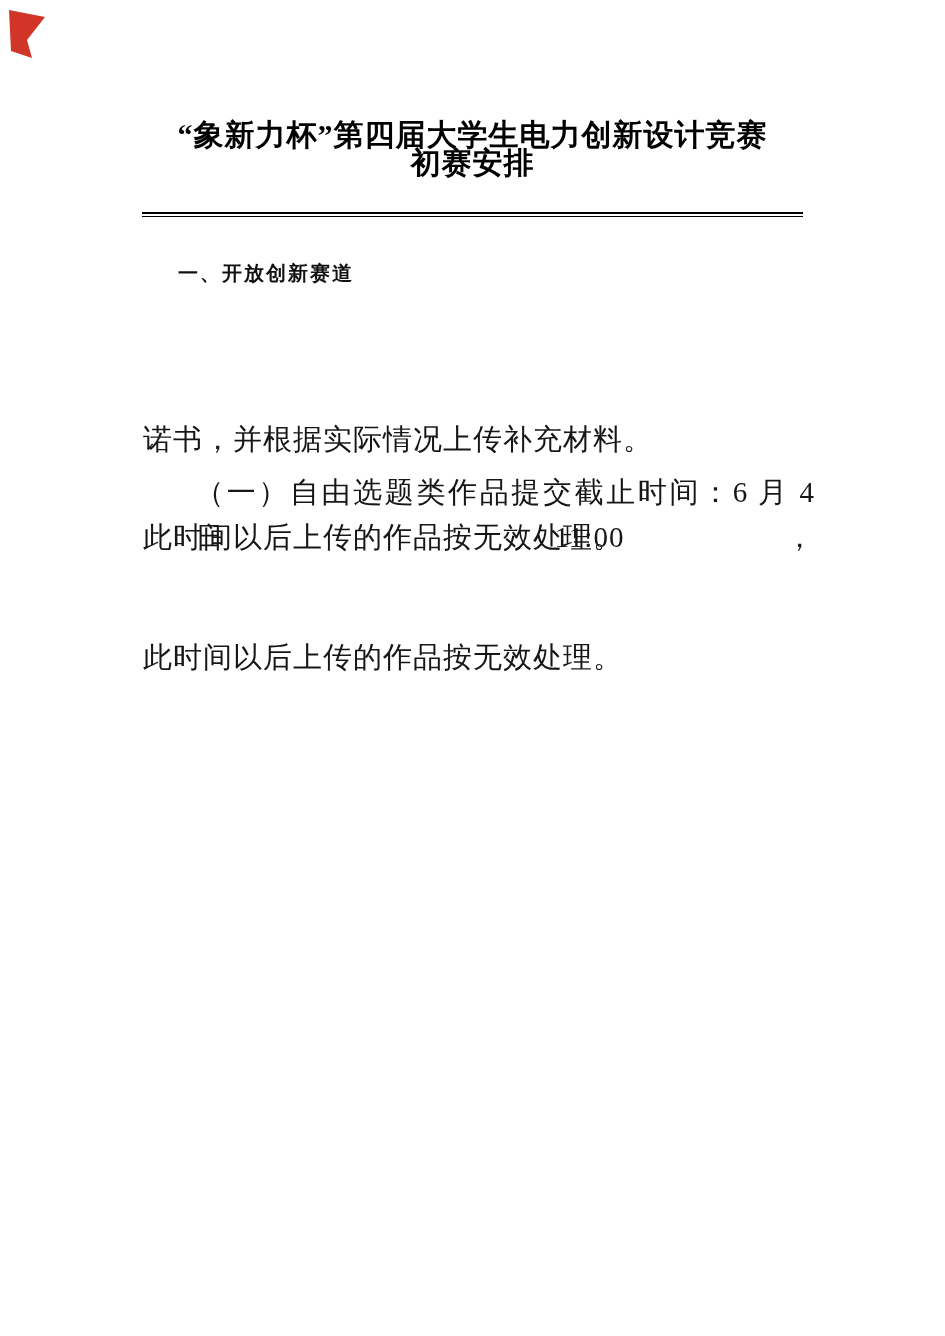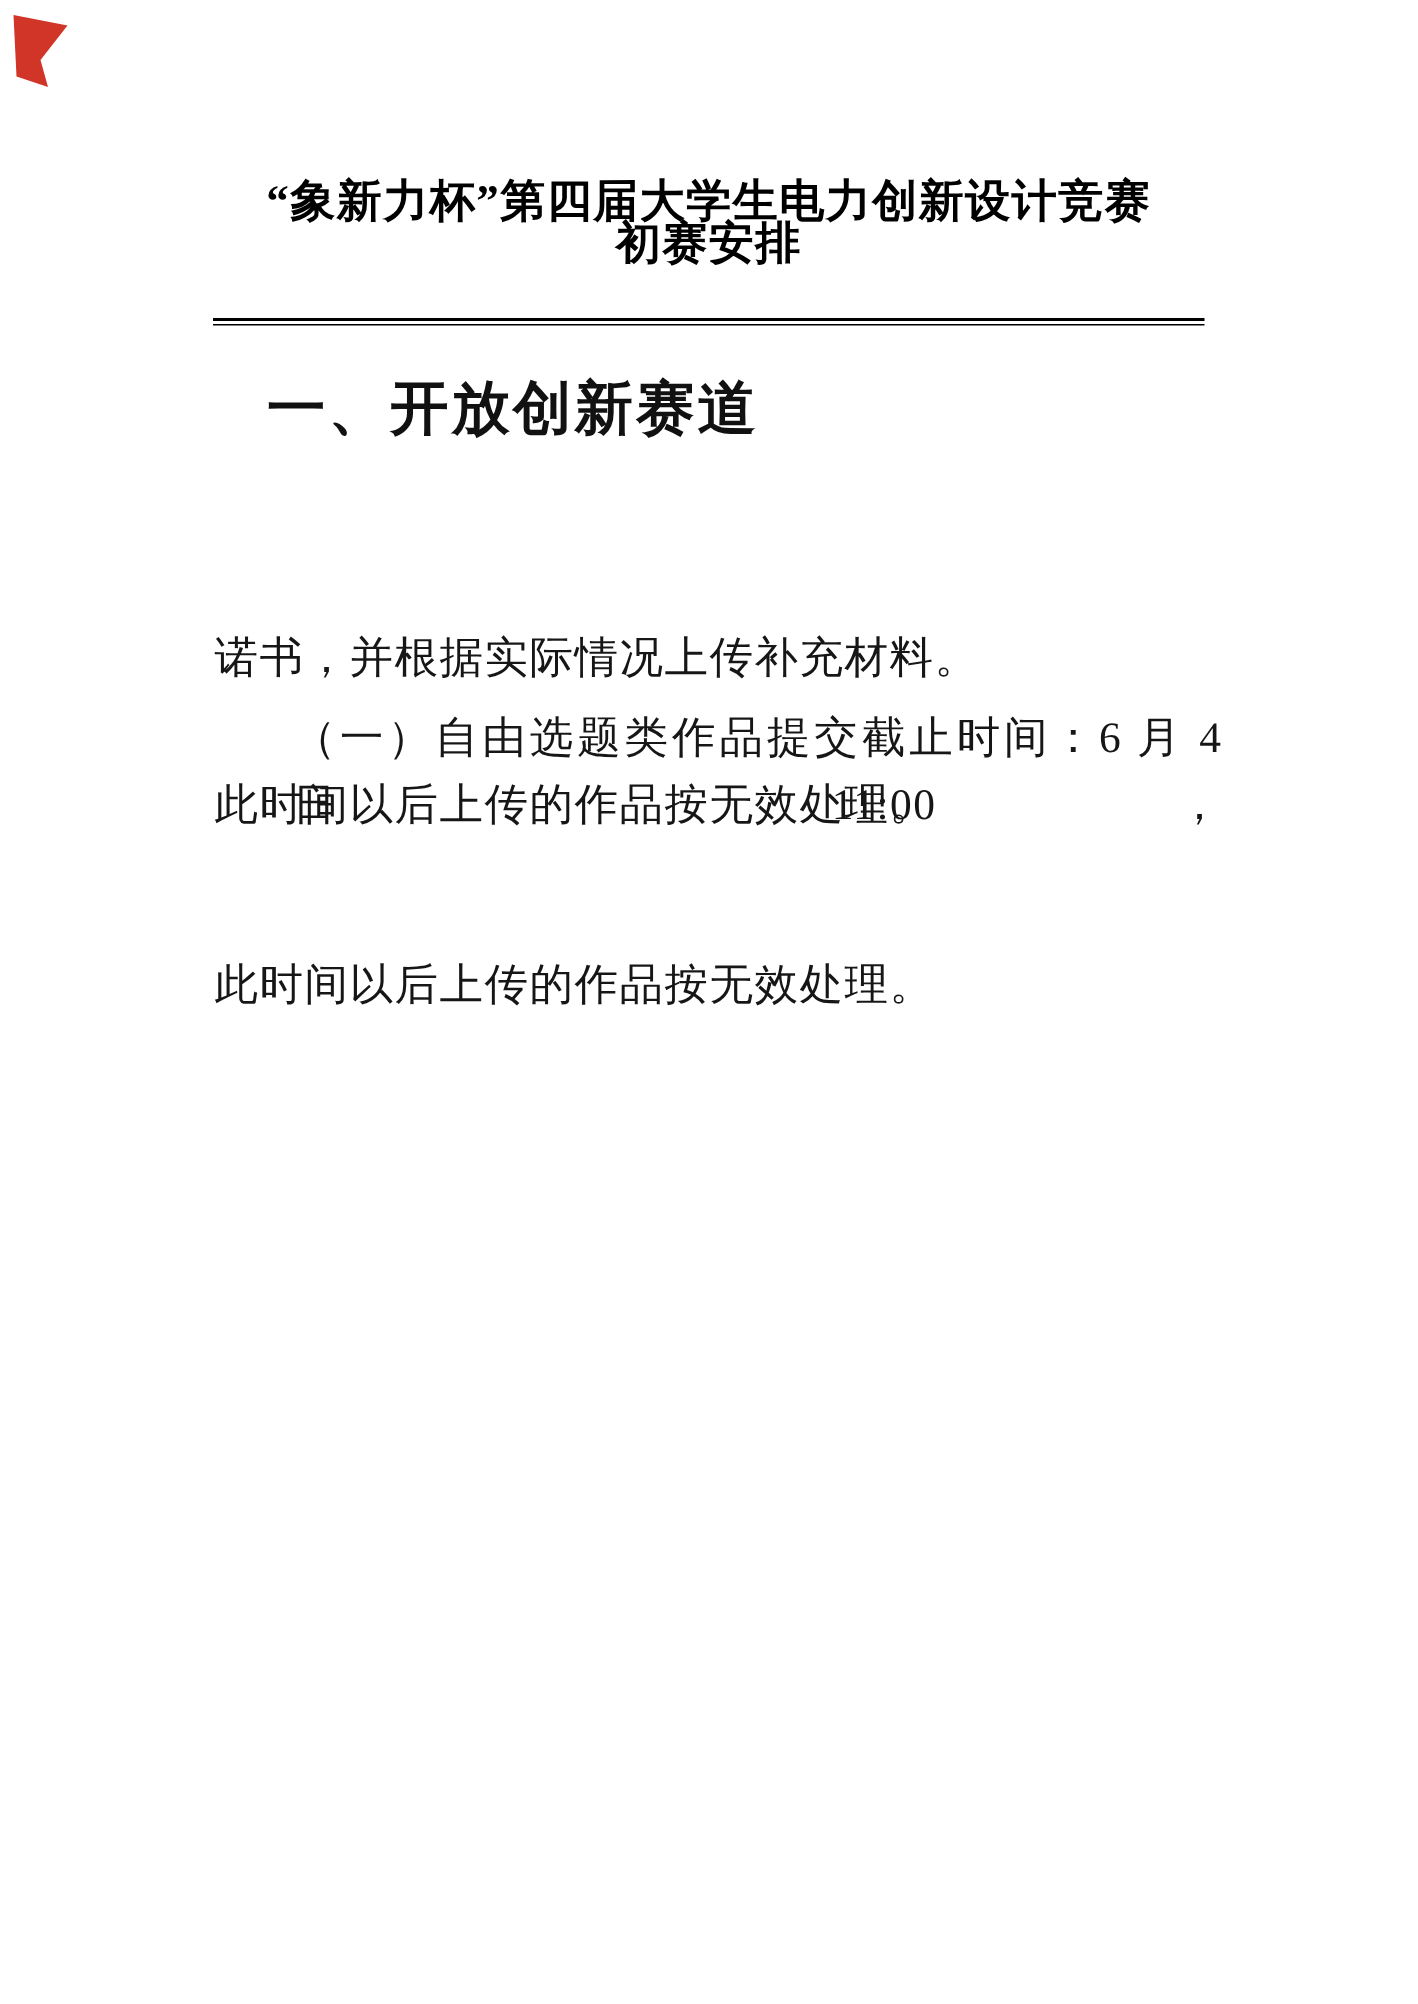--- a/index.html
+++ b/index.html
@@ -26,21 +26,21 @@
   .title-line1{top:112px;}
   .title-line2{top:140px;}
   .title-rule{
     position:absolute;top:212px;left:142px;width:661px;
     height:2px;
     border-top:2px solid #000000;
     border-bottom:1px solid #000000;
   }
   .section-heading{
     position:absolute;left:178px;top:254px;
-    font-size:39px;line-height:38px;
+    font-size:20px;line-height:38px;
     font-weight:700;
     letter-spacing:2px;
     white-space:nowrap;
     color:#111111;
   }
   .bline{
     position:absolute;left:143px;width:672px;
     font-size:29px;line-height:45px;
     letter-spacing:1px;
     color:#161616;

